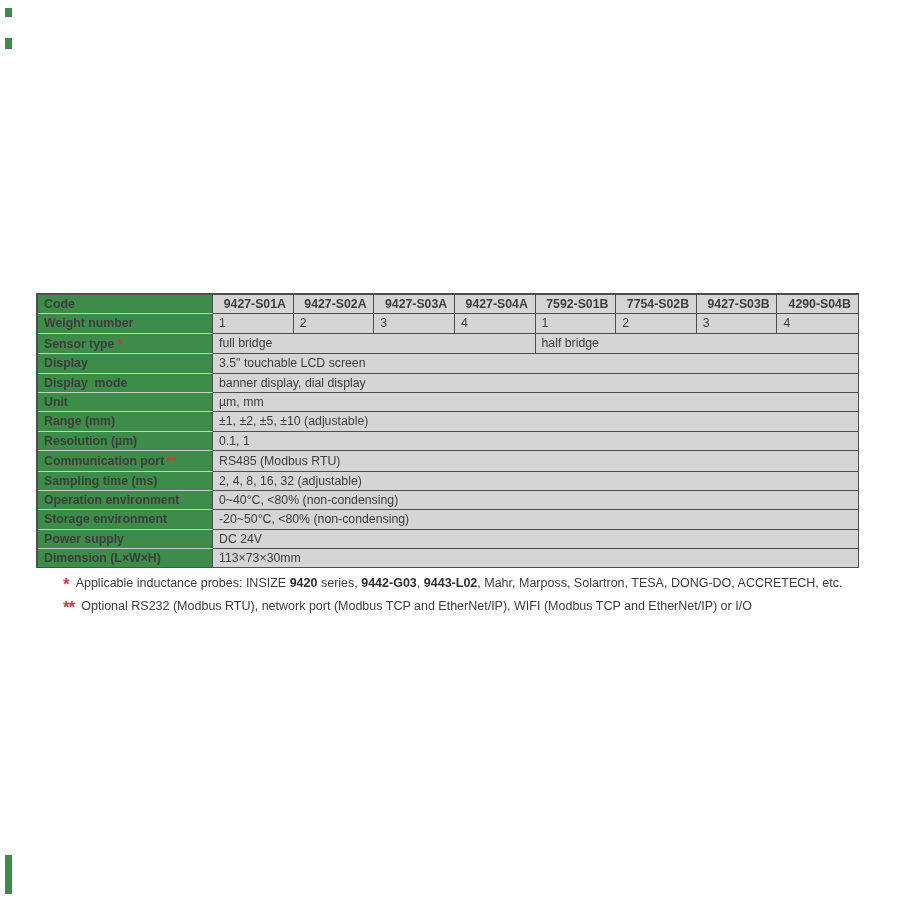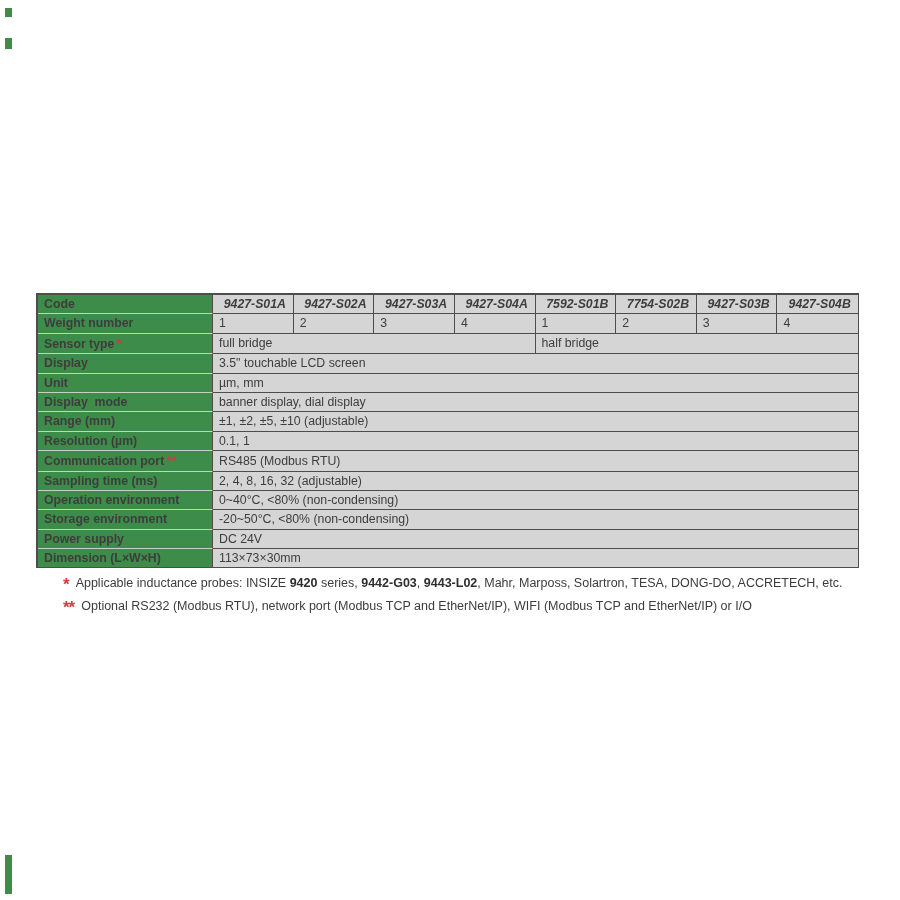--- a/index.html
+++ b/index.html
@@ -14,21 +14,21 @@
 
   .table-wrap{position:absolute;left:36px;top:293px;width:823px;height:275px;box-sizing:border-box;
               border:1px solid #4d4d4d;border-top-width:2px;border-left-width:2px;}
   table.spec{width:100%;height:100%;border-collapse:separate;border-spacing:0;table-layout:fixed;}
   table.spec td{box-sizing:border-box;vertical-align:middle;overflow:hidden;white-space:pre;
                 font-size:12.3px;color:#3d3d3d;padding:0 2px 0 6px;line-height:1;}
   td.lbl{background:#3e8c49;color:#ffffff;font-weight:bold;padding-left:7px;
          border-right:1px solid #4d4d4d;border-bottom:1px solid #c2d2c4;}
   td.data{background:#d5d5d5;border-bottom:1px solid #4d4d4d;}
   td.vr{border-right:1px solid #4d4d4d;}
-  td.code{font-weight:bold;color:#2e2e2e;text-align:center;padding-left:0;font-style:italic;}
+  td.code{font-weight:bold;color:#2e2e2e;text-align:center;padding-left:0;}
   tr:last-child td{border-bottom:none;}
   .mark{color:#d5383e;font-weight:bold;font-size:13px;margin-left:2px;}
 
   .fn{position:absolute;left:35px;white-space:nowrap;font-size:12.5px;color:#3c3c3c;line-height:15px;margin-left:28px;}
   #footnote-1{top:576px;}
   #footnote-2{top:599px;}
   .fn .star{color:#d5383e;font-weight:bold;font-size:17px;vertical-align:-3px;letter-spacing:-1px;margin-right:7px;}
   .fn .b{font-weight:bold;color:#2e2e2e;}
 </style>
 </head>
@@ -56,21 +56,21 @@
     <tbody>
         <tr>
           <td class="lbl"><span>Code</span></td>
           <td class="data code vr">9427-S01A</td>
           <td class="data code vr">9427-S02A</td>
           <td class="data code vr">9427-S03A</td>
           <td class="data code vr">9427-S04A</td>
           <td class="data code vr">7592-S01B</td>
           <td class="data code vr">7754-S02B</td>
           <td class="data code vr">9427-S03B</td>
-          <td class="data code">9427-S04B</td>
+          <td class="data code">4290-S04B</td>
         </tr>
         <tr>
           <td class="lbl"><span>Weight number</span></td>
           <td class="data vr">1</td>
           <td class="data vr">2</td>
           <td class="data vr">3</td>
           <td class="data vr">4</td>
           <td class="data vr">1</td>
           <td class="data vr">2</td>
           <td class="data vr">3</td>
@@ -79,26 +79,26 @@
         <tr>
           <td class="lbl"><span>Sensor type</span><span class="mark">*</span></td>
           <td class="data vr" colspan="4">full bridge</td>
           <td class="data" colspan="4">half bridge</td>
         </tr>
         <tr>
           <td class="lbl"><span>Display</span></td>
           <td class="data" colspan="8">3.5" touchable LCD screen</td>
         </tr>
         <tr>
+          <td class="lbl"><span>Display  mode</span></td>
+          <td class="data" colspan="8">banner display, dial display</td>
+        </tr>
+        <tr>
           <td class="lbl"><span>Unit</span></td>
           <td class="data" colspan="8">µm, mm</td>
-        </tr>
-        <tr>
-          <td class="lbl"><span>Display  mode</span></td>
-          <td class="data" colspan="8">banner display, dial display</td>
         </tr>
         <tr>
           <td class="lbl"><span>Range (mm)</span></td>
           <td class="data" colspan="8">±1, ±2, ±5, ±10 (adjustable)</td>
         </tr>
         <tr>
           <td class="lbl"><span>Resolution (µm)</span></td>
           <td class="data" colspan="8">0.1, 1</td>
         </tr>
         <tr>

